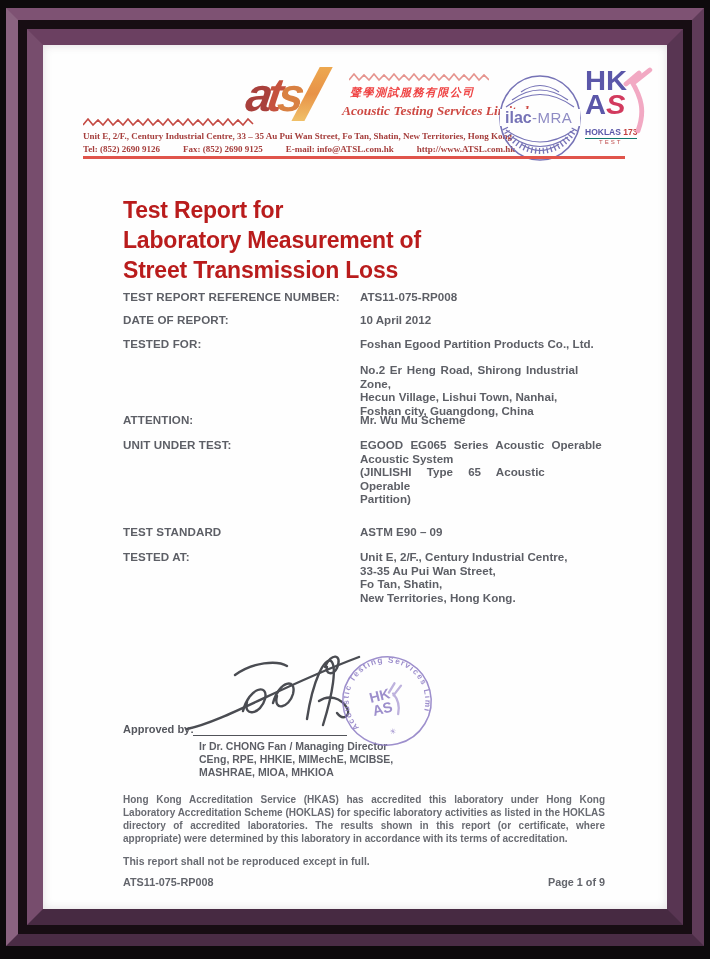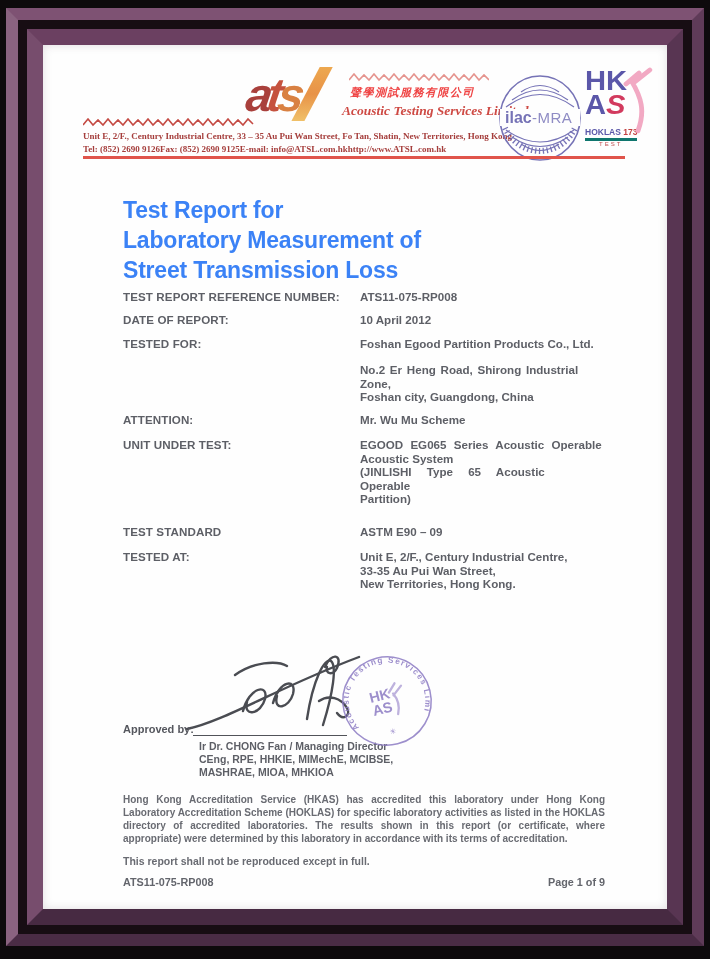--- a/index.html
+++ b/index.html
@@ -18,33 +18,33 @@
   
   .zigL{position:absolute;left:40px;top:70px;}
   .zigR{position:absolute;left:306px;top:26px;}
   .atsl{position:absolute;left:204px;top:22px;display:flex;align-items:flex-end;transform:skewX(-8deg);}
   .atsl span{font-weight:900;font-style:italic;font-size:47px;line-height:40px;letter-spacing:-5px;}
   .l-a{color:#a9403c;} .l-t{color:#c5523e;} .l-s{color:#d98142;margin-right:6px;}
   .slash{width:13px;height:54px;margin-bottom:-6px;background:linear-gradient(180deg,#eda84f,#e89247,#f0c068);transform:skewX(-21deg);}
   .cn{position:absolute;left:307px;top:40px;font-size:11px;font-weight:bold;letter-spacing:1.5px;color:#ef4444;white-space:nowrap;font-style:italic;}
   .script{position:absolute;left:299px;top:58px;font-family:"Liberation Serif",serif;font-style:italic;font-weight:bold;font-size:13.5px;color:#ce4a44;white-space:nowrap;}
   .hdr-addr{position:absolute;left:40px;top:85px;width:505px;font-family:"Liberation Serif",serif;font-weight:bold;font-size:9px;color:#a53e3c;line-height:13px;white-space:nowrap;}
-  .hdr-contact span{margin-right:0;}
+  .hdr-contact span{margin-right:23px;}
   .rule{position:absolute;left:40px;top:111px;width:542px;height:2.5px;background:#e0544b;}
   .ilac{position:absolute;left:455px;top:29px;}
   .hkas{position:absolute;left:542px;top:24px;width:70px;text-align:left;}
   .hkas-letters{position:relative;width:66px;height:52px;color:#5b57a9;font-weight:900;line-height:24px;font-size:27px;letter-spacing:0px;transform:scaleX(1.08);transform-origin:left;}
   .hkas-letters .s-red{color:#d23a5e;font-style:italic;}
   .hkas-fork{position:absolute;left:22px;top:-2px;}
-  .hoklas{margin-top:3px;font-size:8.5px;font-weight:bold;border-bottom:3px solid #0f766e;display:inline-block;padding-bottom:1px;white-space:nowrap;}
+  .hoklas{margin-top:3px;font-size:8.5px;font-weight:bold;border-bottom:1px solid #0f766e;display:inline-block;padding-bottom:1px;white-space:nowrap;}
   .hoklas .hok{color:#5b58a9;} .hoklas .n173{color:#c23f3f;}
   .hkas-test{font-size:6px;color:#c05050;letter-spacing:2px;margin-left:14px;}
   
   .content{position:absolute;left:80px;top:0;width:482px;height:100%;}
-  .title{position:absolute;top:150px;left:0;font-size:23px;font-weight:bold;color:#3b82f6;line-height:30px;letter-spacing:-0.2px;}
+  .title{position:absolute;top:150px;left:0;font-size:23px;font-weight:bold;color:#b91c1c;line-height:30px;letter-spacing:-0.2px;}
   .frow{position:absolute;left:0;width:100%;display:flex;color:#5d5f66;font-weight:bold;font-size:11.6px;line-height:13.5px;gap:12px;}
   .frow .lbl{width:225px;flex:none;letter-spacing:0.1px;}
   .frow .val{flex:1;}
   .ws1{word-spacing:1.5px;} .ws2{word-spacing:4px;} .ws3{word-spacing:12px;}
   .approved{position:absolute;top:678px;left:0;font-size:11px;font-weight:bold;color:#55575e;}
   .sigsvg{position:absolute;left:60px;top:592px;}
   .sig-underline{position:absolute;left:70px;top:690px;width:154px;border-top:1.8px solid #515359;}
   .sig-names{position:absolute;left:76px;top:695px;font-size:10.5px;font-weight:bold;color:#5d5f66;line-height:13px;}
   .stamp{position:absolute;left:216px;top:608px;opacity:.85;transform:rotate(-14deg);}
   .footer-para{position:absolute;top:748px;left:0;width:100%;font-size:10px;font-weight:bold;color:#696b72;line-height:13px;text-align:justify;}
@@ -140,20 +140,21 @@
           <div class="lbl">TESTED FOR:</div>
           <div class="val">
                   <div>Foshan Egood Partition Products Co., Ltd.</div>
                 </div>
         </div>
 
         <div class="frow" style="top:318px">
           <div class="lbl"></div>
           <div class="val">
             <div class="ws1">No.2 Er Heng Road, Shirong Industrial Zone,</div>
+            <div>Hecun Village, Lishui Town, Nanhai,</div>
             <div>Foshan city, Guangdong, China</div>
           </div>
         </div>
 
         <div class="frow" style="top:368px">
           <div class="lbl">ATTENTION:</div>
           <div class="val">
                   <div>Mr. Wu Mu Scheme</div>
                 </div>
         </div>
@@ -173,20 +174,21 @@
           <div class="val">
                   <div>ASTM E90 – 09</div>
                 </div>
         </div>
 
         <div class="frow" style="top:505px">
           <div class="lbl">TESTED AT:</div>
           <div class="val">
             <div>Unit E, 2/F., Century Industrial Centre,</div>
             <div>33-35 Au Pui Wan Street,</div>
+            <div>Fo Tan, Shatin,</div>
             <div>New Territories, Hong Kong.</div>
           </div>
         </div>
 
         <svg class="sigsvg" width="185" height="100" viewBox="0 0 185 100">
           <g fill="none" stroke="#4a4c52" stroke-width="2.4" stroke-linecap="round">
             <path d="M4,92 C42,84 96,50 176,20"></path>
             <path d="M52,38 C70,25 94,23 104,29"></path>
             <path d="M60,74 C66,50 86,46 82,62 C78,77 60,81 64,65"></path>
             <path d="M90,66 C96,43 114,41 110,57 C106,71 90,75 94,59"></path>

